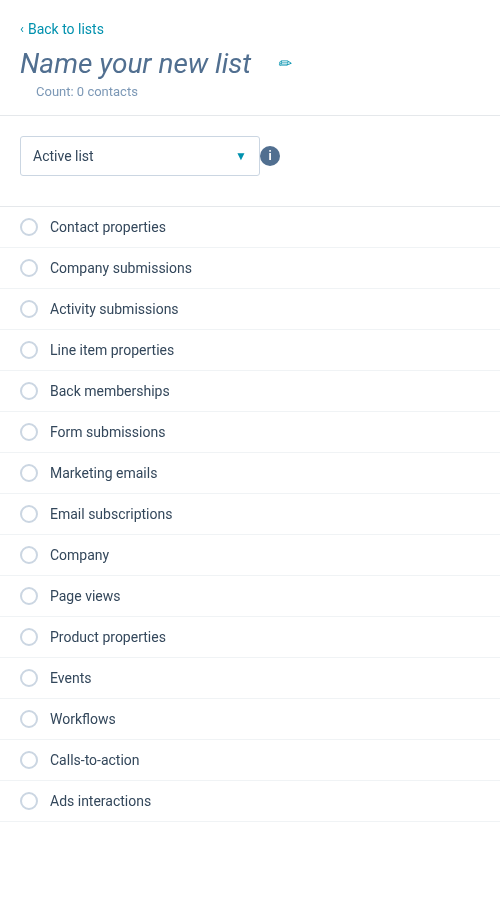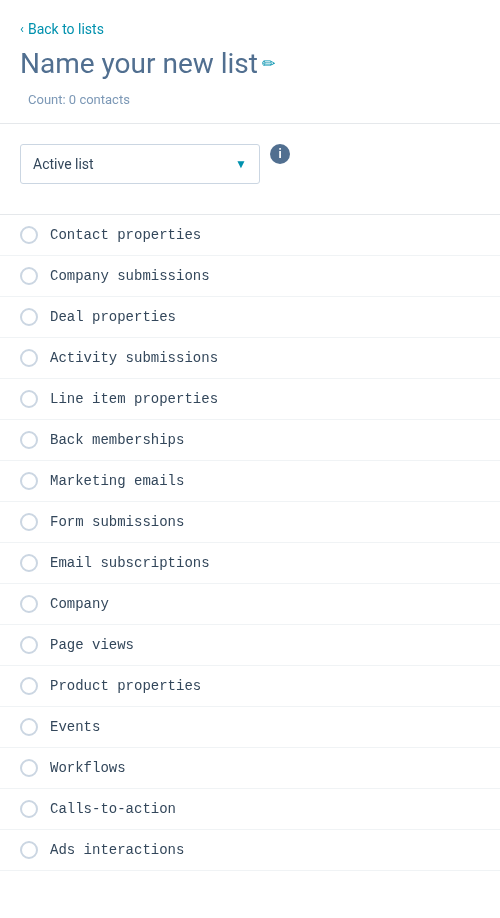--- a/index.html
+++ b/index.html
@@ -33,50 +33,50 @@
     }
 
     .back-chevron {
       font-size: 13px;
       color: #0091ae;
     }
 
     .list-title-row {
       display: flex;
       align-items: center;
-      gap: 4px;
-      margin-bottom: 12px;
+      gap: 26px;
+      margin-bottom: 4px;
+      font-style: italic;
     }
 
     .list-title {
       font-size: 28px;
       font-weight: 400;
       color: #516f90;
     }
 
     .edit-icon {
       color: #0091ae;
       font-size: 16px;
       cursor: pointer;
     }
 
     .count-text {
       font-size: 13px;
       color: #7c98b6;
-      margin-left: 8px;
+      margin-left: 16px;
     }
 
     .dropdown-section {
       padding: 20px 20px 10px 20px;
     }
 
     .dropdown-wrapper {
       display: flex;
-      align-items: flex-start;
-      gap: 10px;
+      align-items: center;
     }
 
     .dropdown-select {
       display: flex;
       align-items: center;
       justify-content: space-between;
       width: 240px;
       height: 40px;
       border: 1px solid #cbd6e2;
       border-radius: 3px;
@@ -103,21 +103,20 @@
       display: flex;
       align-items: center;
       justify-content: center;
       cursor: pointer;
       flex-shrink: 0;
     }
 
     .filter-section {
       margin-top: 20px;
       border-top: 1px solid #e5e8eb;
-      font-family: Liberation Mono, monospace;
     }
 
     .filter-list {
       list-style: none;
     }
 
     .filter-item {
       display: flex;
       align-items: center;
       gap: 12px;
@@ -175,41 +174,37 @@
       <li class="filter-item">
         <div class="radio-circle"></div>
         <span class="filter-label">Contact properties</span>
       </li>
       <li class="filter-item">
         <div class="radio-circle"></div>
         <span class="filter-label">Company submissions</span>
       </li>
       <li class="filter-item">
         <div class="radio-circle"></div>
-        <span class="filter-label">Deal properties</span>
-      </li>
-      <li class="filter-item">
-        <div class="radio-circle"></div>
         <span class="filter-label">Activity submissions</span>
       </li>
       <li class="filter-item">
         <div class="radio-circle"></div>
         <span class="filter-label">Line item properties</span>
       </li>
       <li class="filter-item">
         <div class="radio-circle"></div>
         <span class="filter-label">Back memberships</span>
       </li>
       <li class="filter-item">
         <div class="radio-circle"></div>
+        <span class="filter-label">Form submissions</span>
+      </li>
+      <li class="filter-item">
+        <div class="radio-circle"></div>
         <span class="filter-label">Marketing emails</span>
-      </li>
-      <li class="filter-item">
-        <div class="radio-circle"></div>
-        <span class="filter-label">Form submissions</span>
       </li>
       <li class="filter-item">
         <div class="radio-circle"></div>
         <span class="filter-label">Email subscriptions</span>
       </li>
       <li class="filter-item">
         <div class="radio-circle"></div>
         <span class="filter-label">Company</span>
       </li>
       <li class="filter-item">

